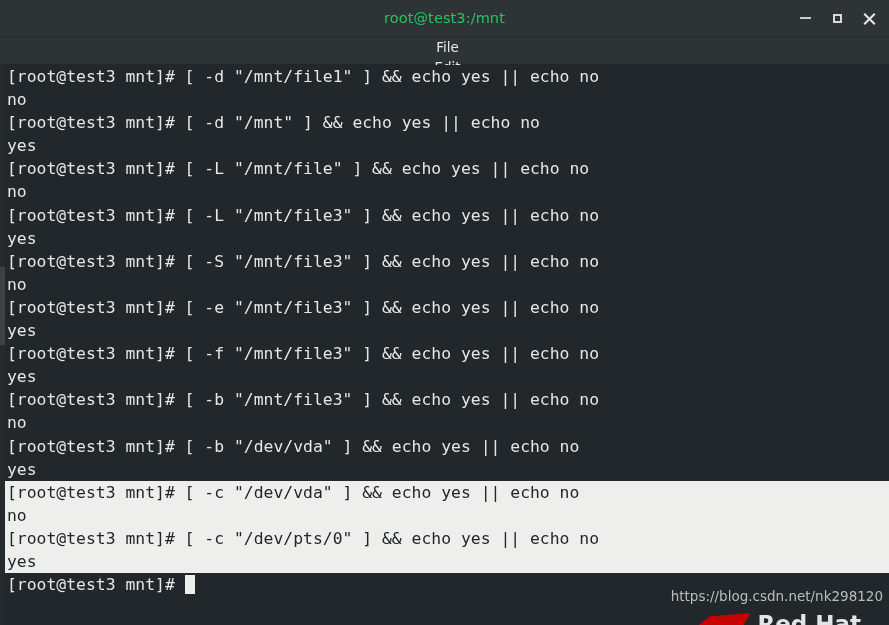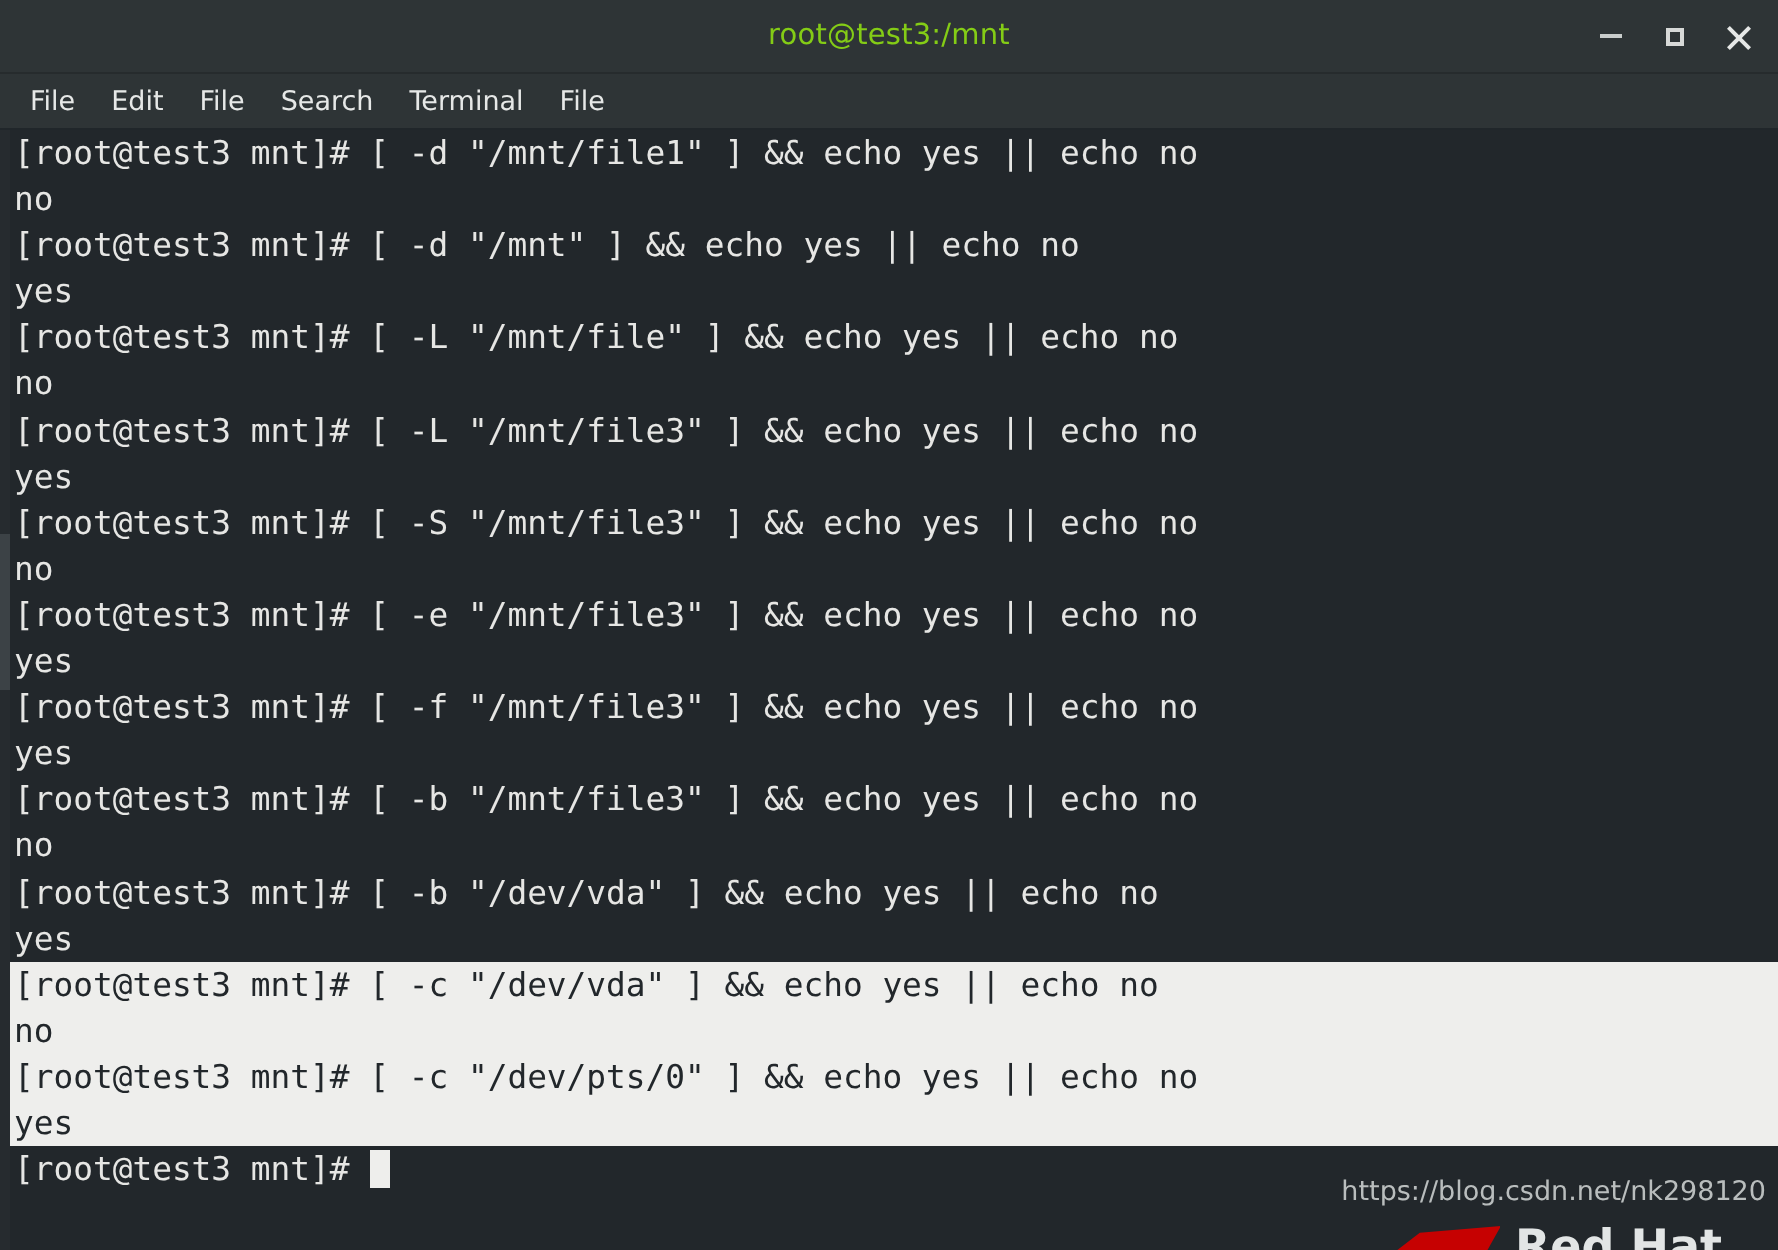--- a/index.html
+++ b/index.html
@@ -33,21 +33,21 @@
     align-items: center;
     position: relative;
     border-bottom: 1px solid #262b2d;
   }
   .titlebar-title {
     position: absolute;
     left: 0; right: 0;
     text-align: center;
     font-family: "DejaVu Sans", sans-serif;
     font-size: 14.5px;
-    color: #84cc16;
+    color: #22c55e;
     letter-spacing: 0.1px;
     pointer-events: none;
   }
   .win-buttons {
     position: absolute;
     right: 6px;
     top: 0;
     height: 36px;
     display: flex;
     align-items: center;
@@ -96,20 +96,21 @@
 
   
   .menubar {
     height: 27px;
     min-height: 27px;
     background: #2e3436;
     display: flex;
     align-items: center;
     padding-left: 6px;
     border-bottom: 1px solid #20262a;
+    flex-direction: column;
   }
   .menu-item {
     font-family: "DejaVu Sans", sans-serif;
     font-size: 13.5px;
     color: #e6e8e7;
     padding: 2px 9px;
     cursor: pointer;
     white-space: nowrap;
   }
 

